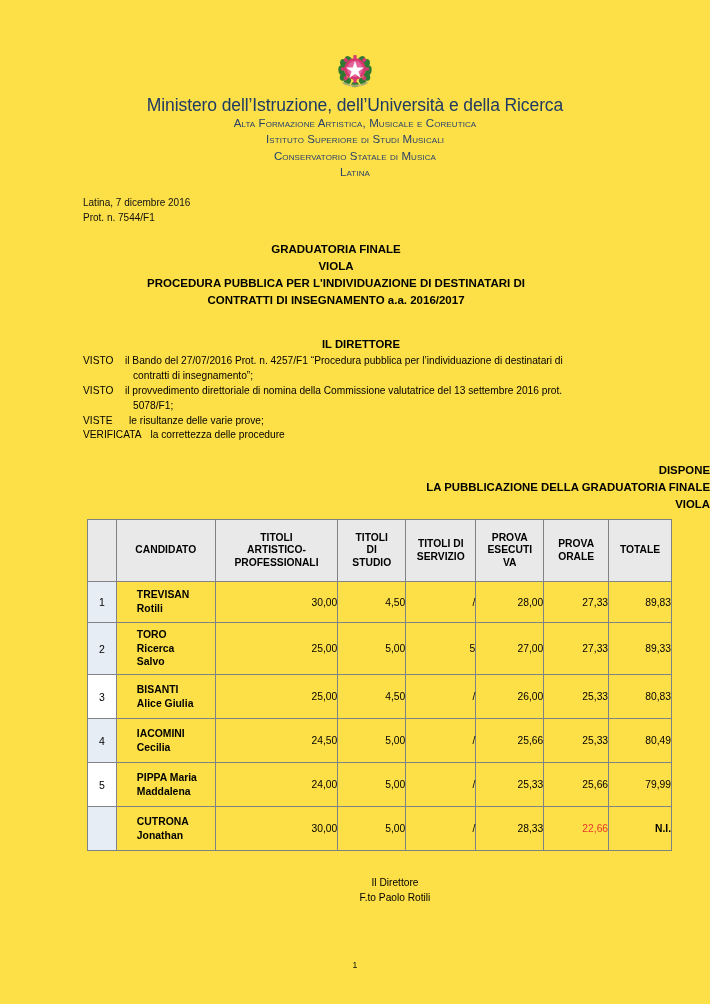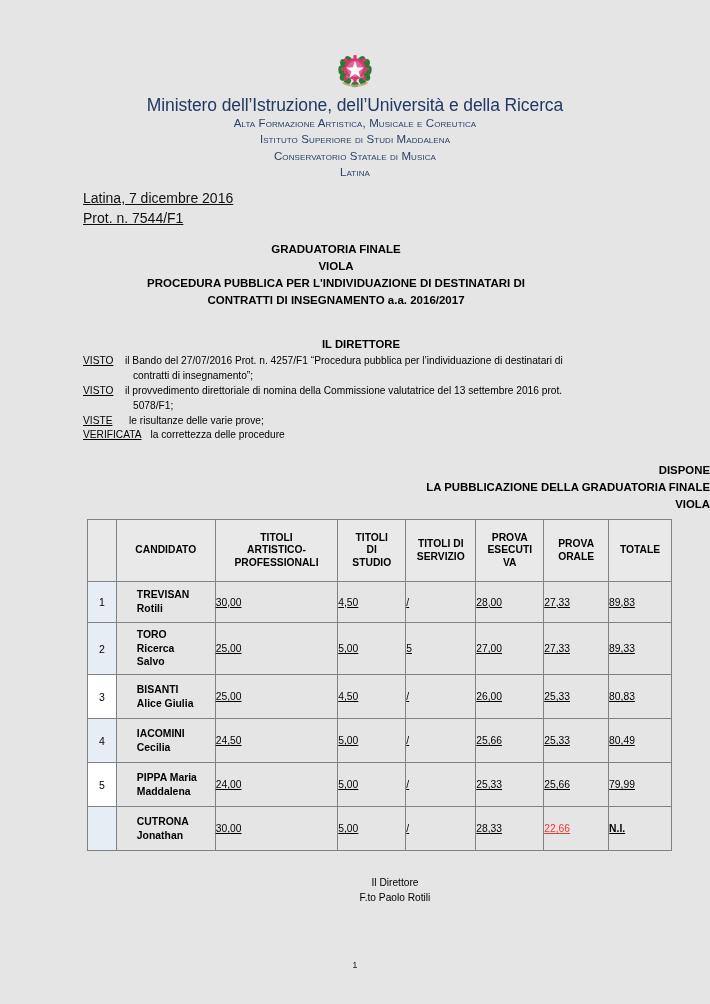--- a/index.html
+++ b/index.html
@@ -9,21 +9,21 @@
   }
   body {
     font-family: "Liberation Sans", sans-serif;
     -webkit-font-smoothing: antialiased;
   }
   #page {
     position: relative;
     width: 710px;
     height: 1004px;
     margin: 0 auto;
-    background: #e5e5e5;
+    background: #fde047;
     overflow: hidden;
     box-sizing: border-box;
   }
 
   
   .letterhead {
     position: absolute;
     left: 0;
     top: 50px;
     width: 710px;
@@ -54,25 +54,24 @@
     font-size: 11.5px;
     letter-spacing: 0.1px;
     line-height: 1.42;
     white-space: nowrap;
   }
 
   
   .protocol {
     position: absolute;
     left: 83px;
-    top: 188px;
-    font-size: 14px;
+    top: 196px;
+    font-size: 10px;
     color: #111;
     line-height: 1.45;
-    text-decoration: underline;
   }
 
   
   .doc-title {
     position: absolute;
     left: 0;
     top: 241px;
     width: 672px;
     text-align: center;
     font-weight: bold;
@@ -96,21 +95,20 @@
     font-weight: bold;
     font-size: 11.3px;
     margin-bottom: 2px;
   }
   .clause {
     display: block;
     text-indent: 0;
   }
   .clause .kw {
     display: inline-block;
-    text-decoration: underline;
   }
   .clause.k1 .kw { width: 42px; }
   .clause.k2 .kw { width: 42px; }
   .clause.k3 .kw { width: 46px; }
   .clause.k4 .kw { width: auto; padding-right: 9px; }
   .clause .body {
     display: inline;
     margin-top: 14px;
   }
   .cont {
@@ -165,22 +163,21 @@
     font-size: 10.5px;
   }
   td.rk.white { background: #ffffff; }
   td.cand {
     font-weight: bold;
     padding-left: 20px;
     line-height: 1.32;
     font-size: 10.4px;
   }
   td.num {
-    text-align: left;
-    text-decoration: underline;
+    text-align: right;
   }
   td.num.red {
     color: #e8392b;
   }
   td.num.bold {
     font-weight: bold;
   }
 
   
   .signature {
@@ -248,21 +245,21 @@
         </g>
         <circle cx="50" cy="43" r="20" fill="#e4629a"></circle>
 
         <polygon fill="#ffffff" stroke="#ffffff" stroke-width="1" points="50,24 55.3,39.5 71.6,39.5 58.4,49.1 63.5,64.6 50,55 36.5,64.6 41.6,49.1 28.4,39.5 44.7,39.5"></polygon>
 
         <path d="M18 74 Q50 92 82 74 L82 80 Q50 97 18 80 Z" fill="#b8b17a" opacity="0.85"></path>
       </svg>
     </div>
     <div class="ministry-title">Ministero dell’Istruzione, dell’Università e della Ricerca</div>
     <div class="sub-line">Alta Formazione Artistica, Musicale e Coreutica</div>
-    <div class="sub-line">Istituto Superiore di Studi Maddalena</div>
+    <div class="sub-line">Istituto Superiore di Studi Musicali</div>
     <div class="sub-line">Conservatorio Statale di Musica</div>
     <div class="sub-line">Latina</div>
   </div>
 
   <div class="protocol">
     <div>Latina, 7 dicembre 2016</div>
     <div>Prot. n. 7544/F1</div>
   </div>
 
   <div class="doc-title">

